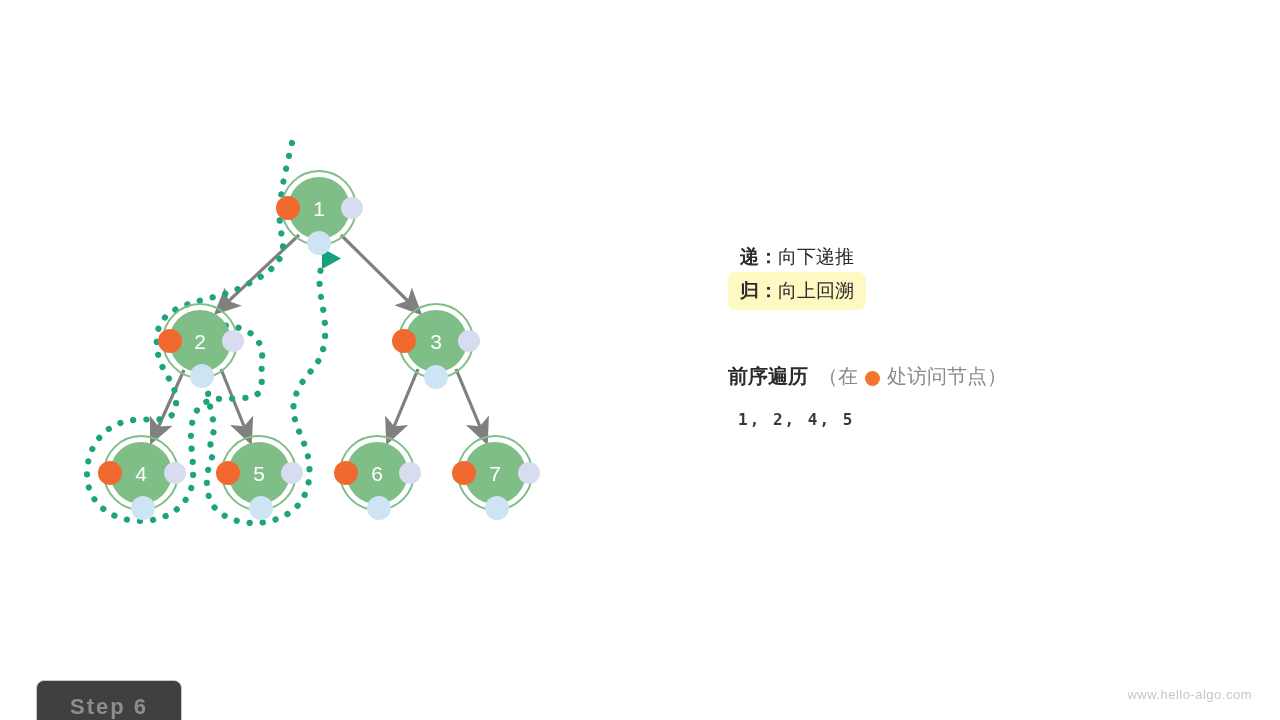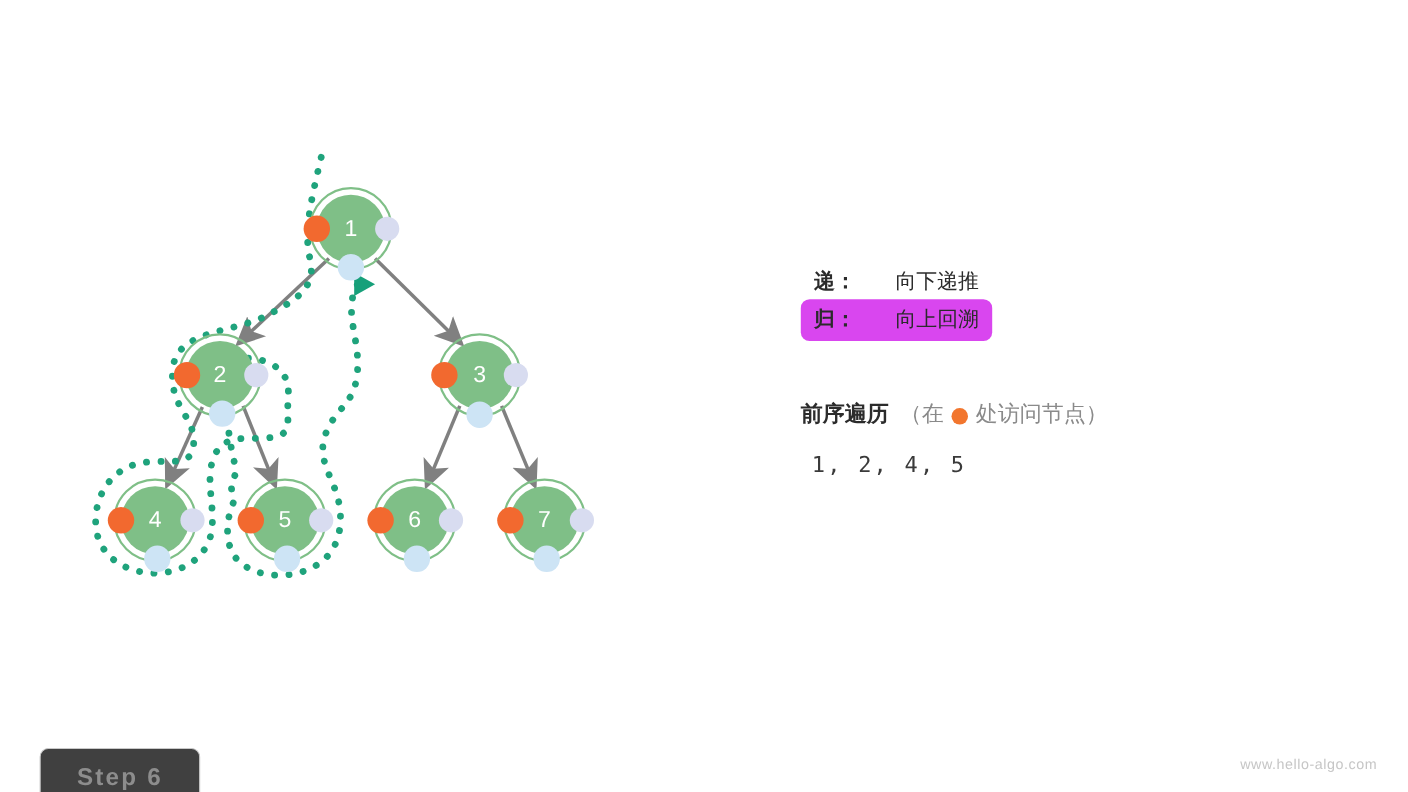--- a/index.html
+++ b/index.html
@@ -19,40 +19,40 @@
   .legend-row{
     display:inline-block;
     font-size:19px;
     line-height:26px;
     color:#2b2b2b;
     padding:6px 12px;
     border-radius:8px;
     white-space:nowrap;
   }
   .legend-row .lbl{font-weight:bold;}
-  .legend-row .txt{font-weight:normal;margin-left:36px;}
-  .legend-row.highlight{background:#d946ef;}
+  .legend-row .txt{font-weight:normal;}
+  .legend-row.highlight{background:#fef9c3;}
   .legend-line{height:34px;}
 
   .traversal{
     position:absolute;left:728px;top:363px;
     font-size:20px;white-space:nowrap;
     display:flex;align-items:center;
   }
   .traversal .title{font-weight:bold;color:#2b2b2b;text-align:right;}
   .traversal .paren{color:#8a8a8a;font-weight:normal;margin-left:10px;}
   .traversal .dot{
     display:inline-block;width:15px;height:15px;border-radius:50%;
     background:#f2762e;margin:0 7px;position:relative;top:2px;
   }
 
   .sequence{
     position:absolute;left:738px;top:410px;
     font-family:"DejaVu Sans Mono","Liberation Mono",monospace;
-    font-size:20px;color:#3a3a3a;letter-spacing:2px;white-space:nowrap;
+    font-size:16px;color:#3a3a3a;letter-spacing:2px;white-space:nowrap;font-weight:bold;
   }
 
   
   .step-badge{
     position:absolute;left:36px;top:640px;
     width:144px;height:52px;
     border:1px solid #c9c9c9;border-radius:8px;
     background:#404040;
     display:flex;align-items:center;justify-content:center;
     font-family:Liberation Sans, sans-serif;

